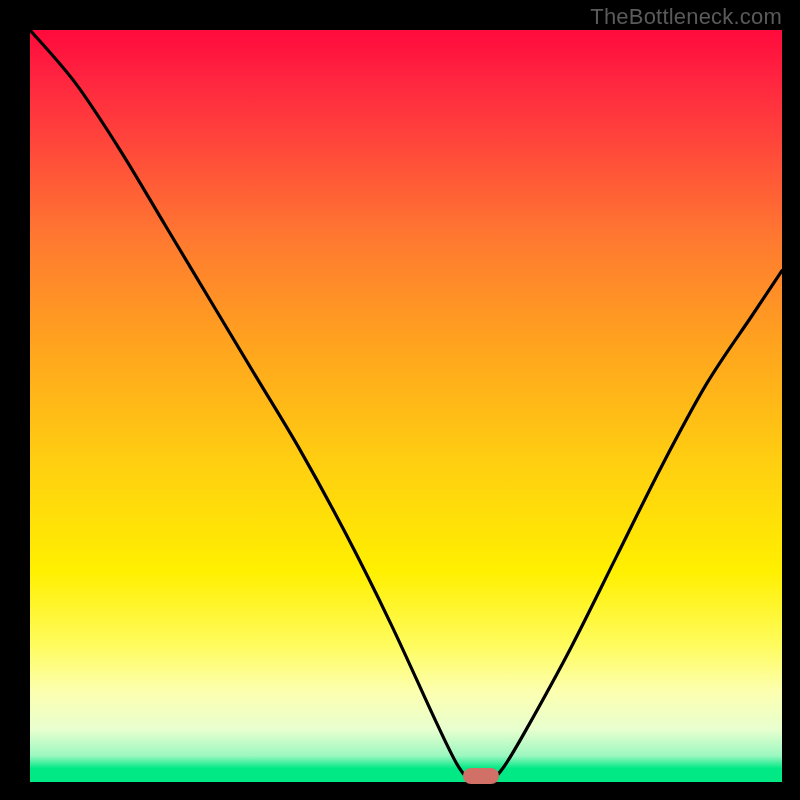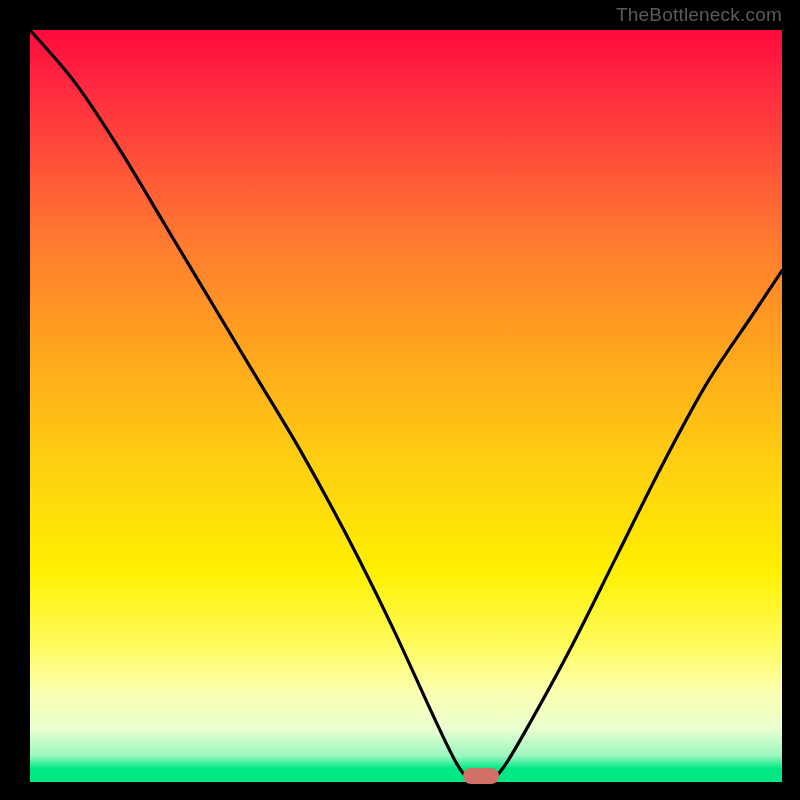--- a/index.html
+++ b/index.html
@@ -37,21 +37,21 @@
       #9cf7c0 96.5%,
       #00e985 98.2%,
       #00e985 100%
     );
   }
   .watermark {
     position: absolute;
     top: 4px;
     right: 18px;
     font-family: Arial, Helvetica, sans-serif;
-    font-size: 19px;
+    font-size: 22px;
     font-weight: 500;
     color: #5a5a5a;
     letter-spacing: 0.2px;
   }
   svg.curve {
     position: absolute;
     left: 0;
     top: 0;
     width: 752px;
     height: 752px;

